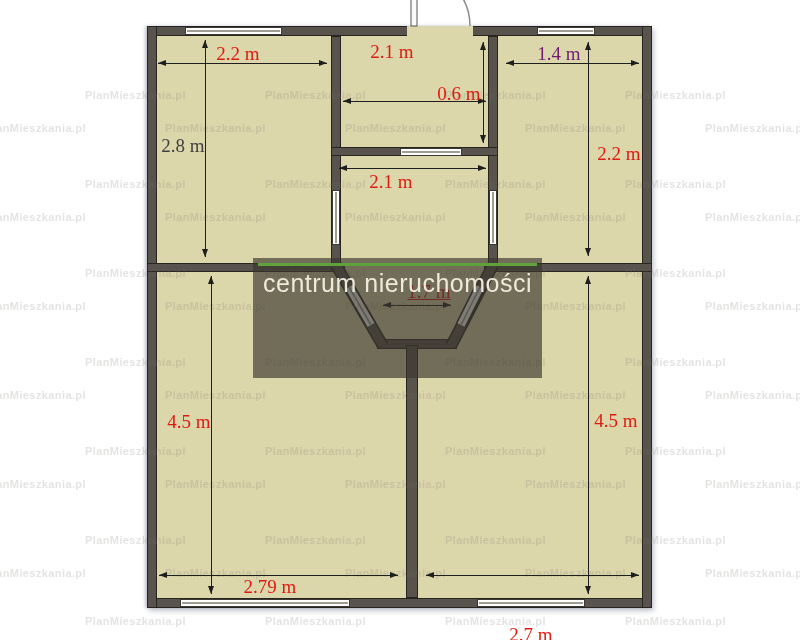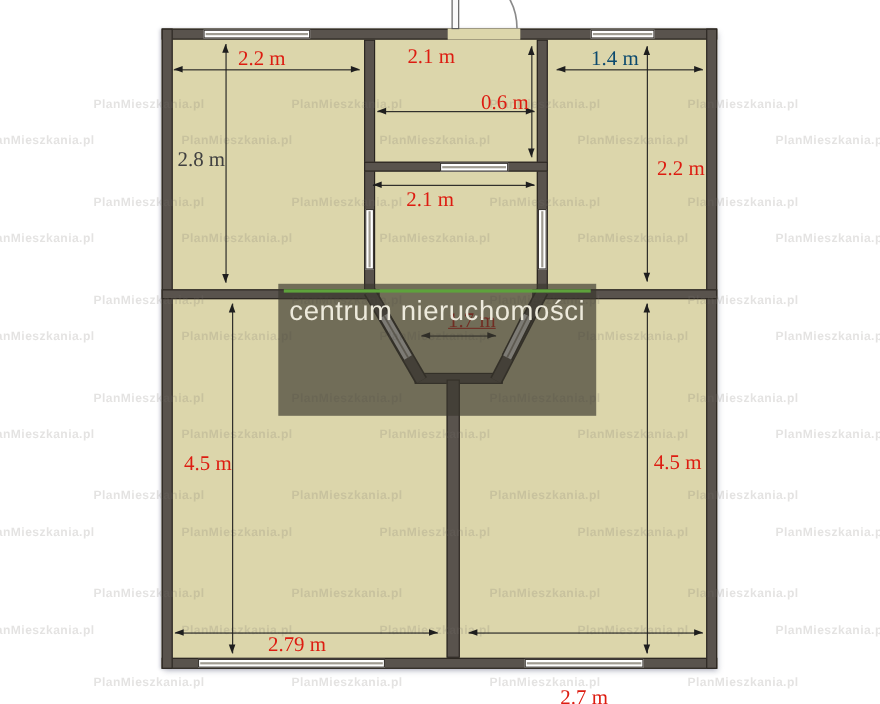--- a/index.html
+++ b/index.html
@@ -158,21 +158,21 @@
       <div class="ah left" style="left: 343px; top: 98px;"></div>
       <div class="ah right" style="left: 478px; top: 98px;"></div>
       <div class="dim-label" style="left: 392px; top: 52px; color: rgb(221, 28, 17);">2.1 m</div>
       <div class="dim-line-v" style="left: 483px; top: 42px; height: 101px;"></div>
       <div class="ah up" style="left: 480px; top: 42px;"></div>
       <div class="ah down" style="left: 480px; top: 135px;"></div>
       <div class="dim-label" style="left: 459px; top: 94px; color: rgb(221, 28, 17);">0.6 m</div>
       <div class="dim-line-h" style="left: 506px; top: 63px; width: 133px;"></div>
       <div class="ah left" style="left: 506px; top: 60px;"></div>
       <div class="ah right" style="left: 631px; top: 60px;"></div>
-      <div class="dim-label" style="left: 559px; top: 54px; color: #0c4a6e;">1.4 m</div>
+      <div class="dim-label" style="left: 559px; top: 54px; color: #701a75;">1.4 m</div>
       <div class="dim-line-v" style="left: 588px; top: 42px; height: 214px;"></div>
       <div class="ah up" style="left: 585px; top: 42px;"></div>
       <div class="ah down" style="left: 585px; top: 248px;"></div>
       <div class="dim-label" style="left: 619px; top: 154px; color: rgb(221, 28, 17);">2.2 m</div>
       <div class="dim-line-h" style="left: 339px; top: 168px; width: 147px;"></div>
       <div class="ah left" style="left: 339px; top: 165px;"></div>
       <div class="ah right" style="left: 478px; top: 165px;"></div>
       <div class="dim-label" style="left: 391px; top: 182px; color: rgb(221, 28, 17);">2.1 m</div>
       <div class="dim-line-h" style="left: 383px; top: 305px; width: 68px;"></div>
       <div class="ah left" style="left: 383px; top: 302px;"></div>

